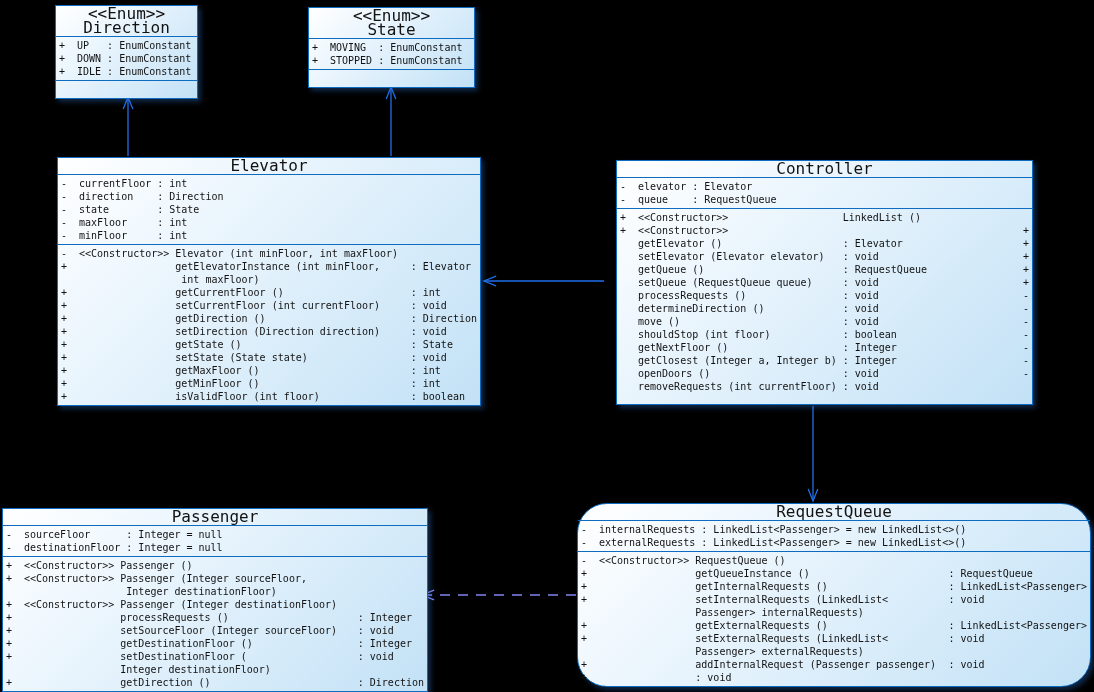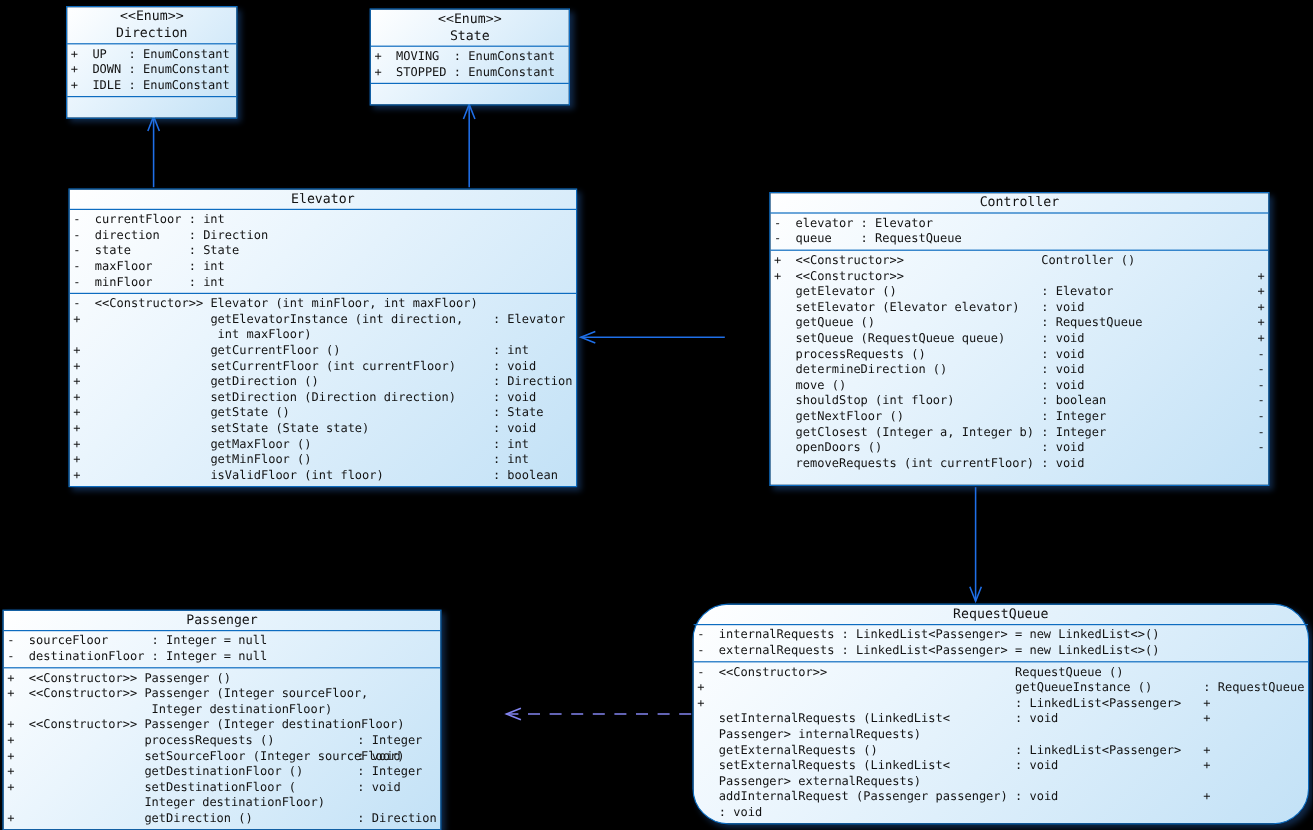--- a/index.html
+++ b/index.html
@@ -11,21 +11,21 @@
   .conn-layer { position:absolute; left:0; top:0; width:1094px; height:692px; }
   .uml-class {
     position:absolute;
     background:linear-gradient(135deg,#ffffff 0%,#eaf5fd 35%,#c2e1f6 100%);
     border:1px solid #0d6cc0;
     box-shadow:3px 3px 5px rgba(45,115,205,0.35);
     color:#121212;
     box-sizing:border-box;
   }
   .class-title {
-    text-align:center; font-size:11px; line-height:14px;
+    text-align:center; font-size:16px; line-height:14px;
     padding:1px 2px; border-bottom:1px solid #0d6cc0;
   }
   .compartment { padding:2px 3px; font-size:10px; line-height:13px; }
   .attrs {
     display:grid; grid-template-columns:12px max-content max-content 1fr;
     column-gap:6px; border-bottom:1px solid #0d6cc0;
   }
   .methods {
     display:grid; grid-template-columns:12px max-content minmax(0,1fr) max-content;
     column-gap:6px; min-height:13px;
@@ -123,21 +123,21 @@
           <span class="cell">: int</span>
           <span class="cell"></span>
         </div>
         <div class="compartment methods">
           <span class="cell">-</span>
           <span class="cell">&lt;&lt;Constructor&gt;&gt;</span>
           <span class="cell">Elevator (int minFloor, int maxFloor)</span>
           <span class="cell"></span>
           <span class="cell">+</span>
           <span class="cell"></span>
-          <span class="cell">getElevatorInstance (int direction,
+          <span class="cell">getElevatorInstance (int minFloor,
  int maxFloor)</span>
           <span class="cell">: Elevator</span>
           <span class="cell">+</span>
           <span class="cell"></span>
           <span class="cell">getCurrentFloor ()</span>
           <span class="cell">: int</span>
           <span class="cell">+</span>
           <span class="cell"></span>
           <span class="cell">setCurrentFloor (int currentFloor)</span>
           <span class="cell">: void</span>
@@ -164,38 +164,38 @@
           <span class="cell">+</span>
           <span class="cell"></span>
           <span class="cell">getMinFloor ()</span>
           <span class="cell">: int</span>
           <span class="cell">+</span>
           <span class="cell"></span>
           <span class="cell">isValidFloor (int floor)</span>
           <span class="cell">: boolean</span>
         </div>
       </div>
-      <div class="uml-class" style="left: 641px; top: 160px; width: 417px; min-height: 245px;">
+      <div class="uml-class" style="left: 616px; top: 160px; width: 417px; min-height: 245px;">
         <div class="class-title">
           <div>Controller</div>
         </div>
         <div class="compartment attrs">
           <span class="cell">-</span>
           <span class="cell">elevator</span>
           <span class="cell">: Elevator</span>
           <span class="cell"></span>
           <span class="cell">-</span>
           <span class="cell">queue</span>
           <span class="cell">: RequestQueue</span>
           <span class="cell"></span>
         </div>
         <div class="compartment methods">
           <span class="cell">+</span>
           <span class="cell">&lt;&lt;Constructor&gt;&gt;</span>
-          <span class="cell">Controller ()</span>
+          <span class="cell">LinkedList ()</span>
           <span class="cell"></span>
           <span class="cell">+</span>
           <span class="cell">&lt;&lt;Constructor&gt;&gt;</span>
           <span class="cell"></span>
           <span class="cell">+</span>
           <span class="cell"></span>
           <span class="cell">getElevator ()</span>
           <span class="cell">: Elevator</span>
           <span class="cell">+</span>
           <span class="cell"></span>
@@ -236,21 +236,21 @@
           <span class="cell">-</span>
           <span class="cell"></span>
           <span class="cell">openDoors ()</span>
           <span class="cell">: void</span>
           <span class="cell">-</span>
           <span class="cell"></span>
           <span class="cell">removeRequests (int currentFloor)</span>
           <span class="cell">: void</span>
         </div>
       </div>
-      <div class="uml-class" style="left: 2px; top: 508px; width: 366px; min-height: 182px;">
+      <div class="uml-class" style="left: 2px; top: 508px; width: 426px; min-height: 182px;">
         <div class="class-title">
           <div>Passenger</div>
         </div>
         <div class="compartment attrs">
           <span class="cell">-</span>
           <span class="cell">sourceFloor</span>
           <span class="cell">: Integer</span>
           <span class="cell">= null</span>
           <span class="cell">-</span>
           <span class="cell">destinationFloor</span>
@@ -312,20 +312,21 @@
           <span class="cell">-</span>
           <span class="cell">&lt;&lt;Constructor&gt;&gt;</span>
           <span class="cell">RequestQueue ()</span>
           <span class="cell"></span>
           <span class="cell">+</span>
           <span class="cell"></span>
           <span class="cell">getQueueInstance ()</span>
           <span class="cell">: RequestQueue</span>
           <span class="cell">+</span>
           <span class="cell"></span>
+          <span class="cell">getInternalRequests ()</span>
           <span class="cell">: LinkedList&lt;Passenger&gt;</span>
           <span class="cell">+</span>
           <span class="cell"></span>
           <span class="cell">setInternalRequests (LinkedList&lt;
 Passenger&gt; internalRequests)</span>
           <span class="cell">: void</span>
           <span class="cell">+</span>
           <span class="cell"></span>
           <span class="cell">getExternalRequests ()</span>
           <span class="cell">: LinkedList&lt;Passenger&gt;</span>

